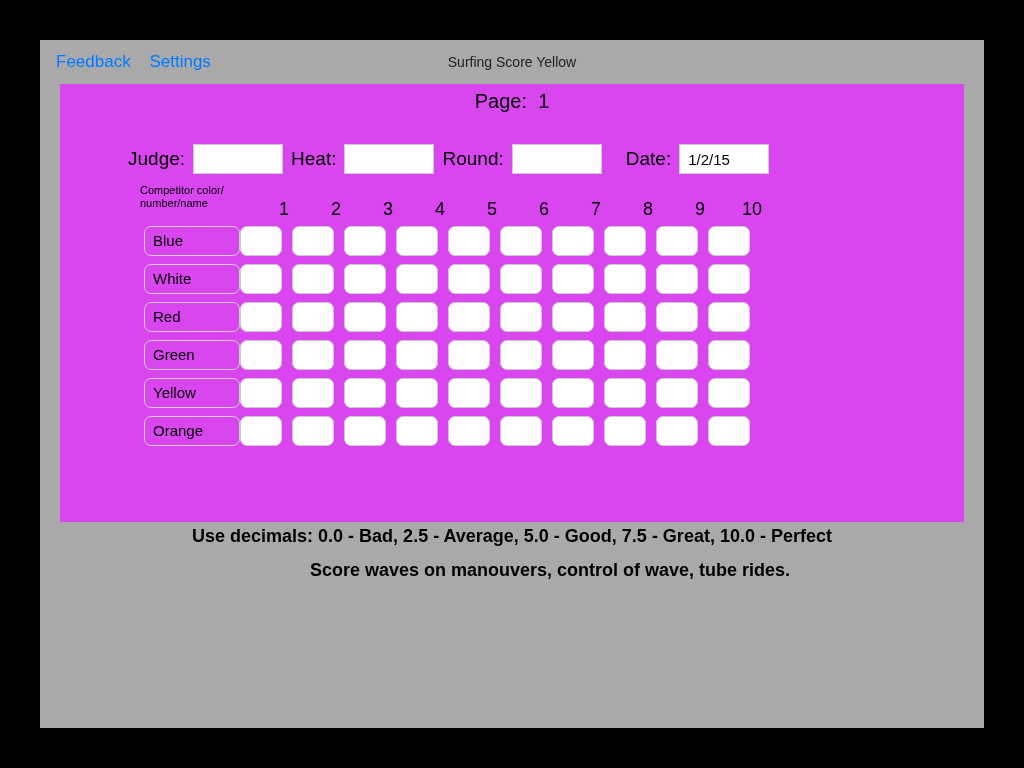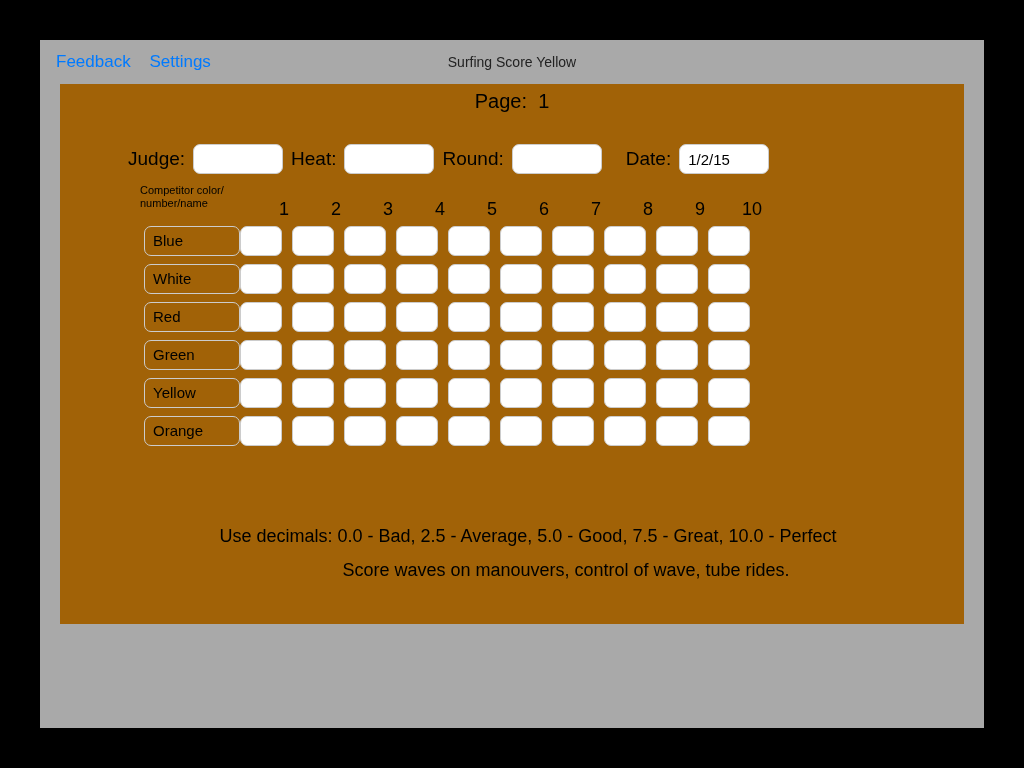--- a/index.html
+++ b/index.html
@@ -33,41 +33,41 @@
       cursor: pointer;
     }
     .nav-title {
       text-align: center;
       font-size: 14px;
       color: #222;
     }
     .sheet {
       position: absolute;
       left: 20px; top: 44px;
-      width: 904px; height: 540px;
-      background: #a16207;
+      width: 904px; height: 438px;
+      background: #d946ef;
     }
     .page-line {
       text-align: center;
       font-size: 20px;
       margin-top: 6px;
     }
     .meta-row {
       position: absolute;
       left: 68px; top: 60px;
       display: flex;
       align-items: center;
       gap: 8px;
       font-size: 19px;
     }
     .meta-label { white-space: nowrap; }
     .meta-input {
       height: 30px;
       border: 1px solid #ccc;
-      border-radius: 7px;
+      border-radius: 0;
       background: #fff;
       font-size: 15px;
       padding: 0 8px;
     }
     .w-judge { width: 90px; }
     .w-heat  { width: 90px; }
     .w-round { width: 90px; }
     .w-date  { width: 90px; }
 
     .legend {
@@ -111,24 +111,24 @@
       border: 1px solid #ccc;
       border-radius: 7px;
       margin-right: 10px;
       background: #fff;
       font-size: 14px;
       text-align: center;
     }
 
     .help {
       position: absolute;
-      left: 16px; width: 100%;
+      left: 0; width: 100%;
       text-align: center;
       font-size: 18px;
-      font-weight: 400;
+      font-weight: 700;
     }
     .help.line1 { top: 442px; }
     .help.line2 { top: 476px; margin-left: 38px; }
   </style>
 </head>
 <body>
 
 <div class="device-frame">
 
   <div class="nav-bar">

